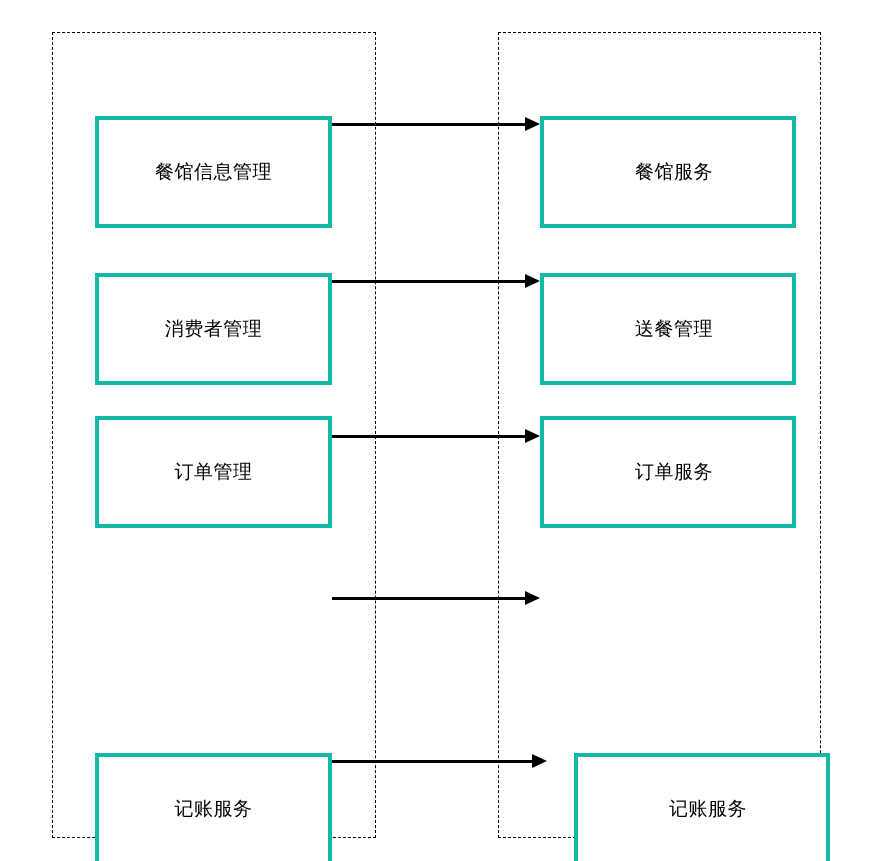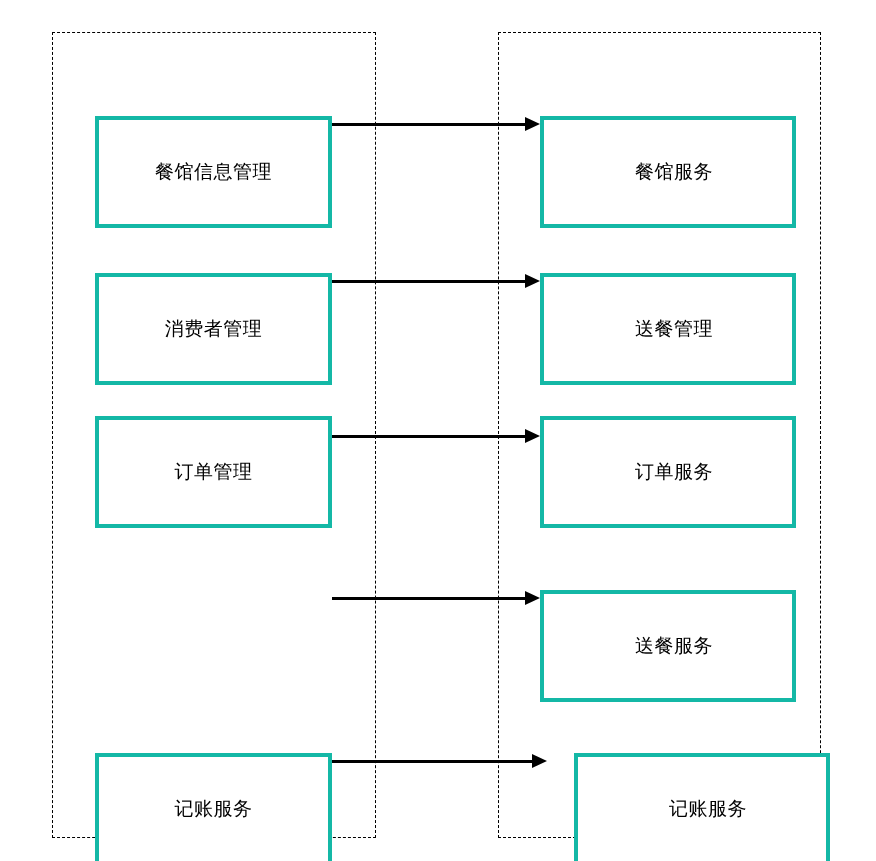--- a/index.html
+++ b/index.html
@@ -109,21 +109,20 @@
   <div class="connector conn-2">
     <div class="shaft"></div>
     <div class="head"></div>
   </div>
   <div class="node node-right row-2">订单服务</div>
 
   <div class="connector conn-3">
     <div class="shaft"></div>
     <div class="head"></div>
   </div>
-  <div class="node node-right row-3">送餐服务</div>
 
   <div class="node node-left row-4">记账服务</div>
   <div class="connector conn-4 long">
     <div class="shaft"></div>
     <div class="head"></div>
   </div>
   <div class="node node-right shifted row-4">记账服务</div>
 
 </div>
 

